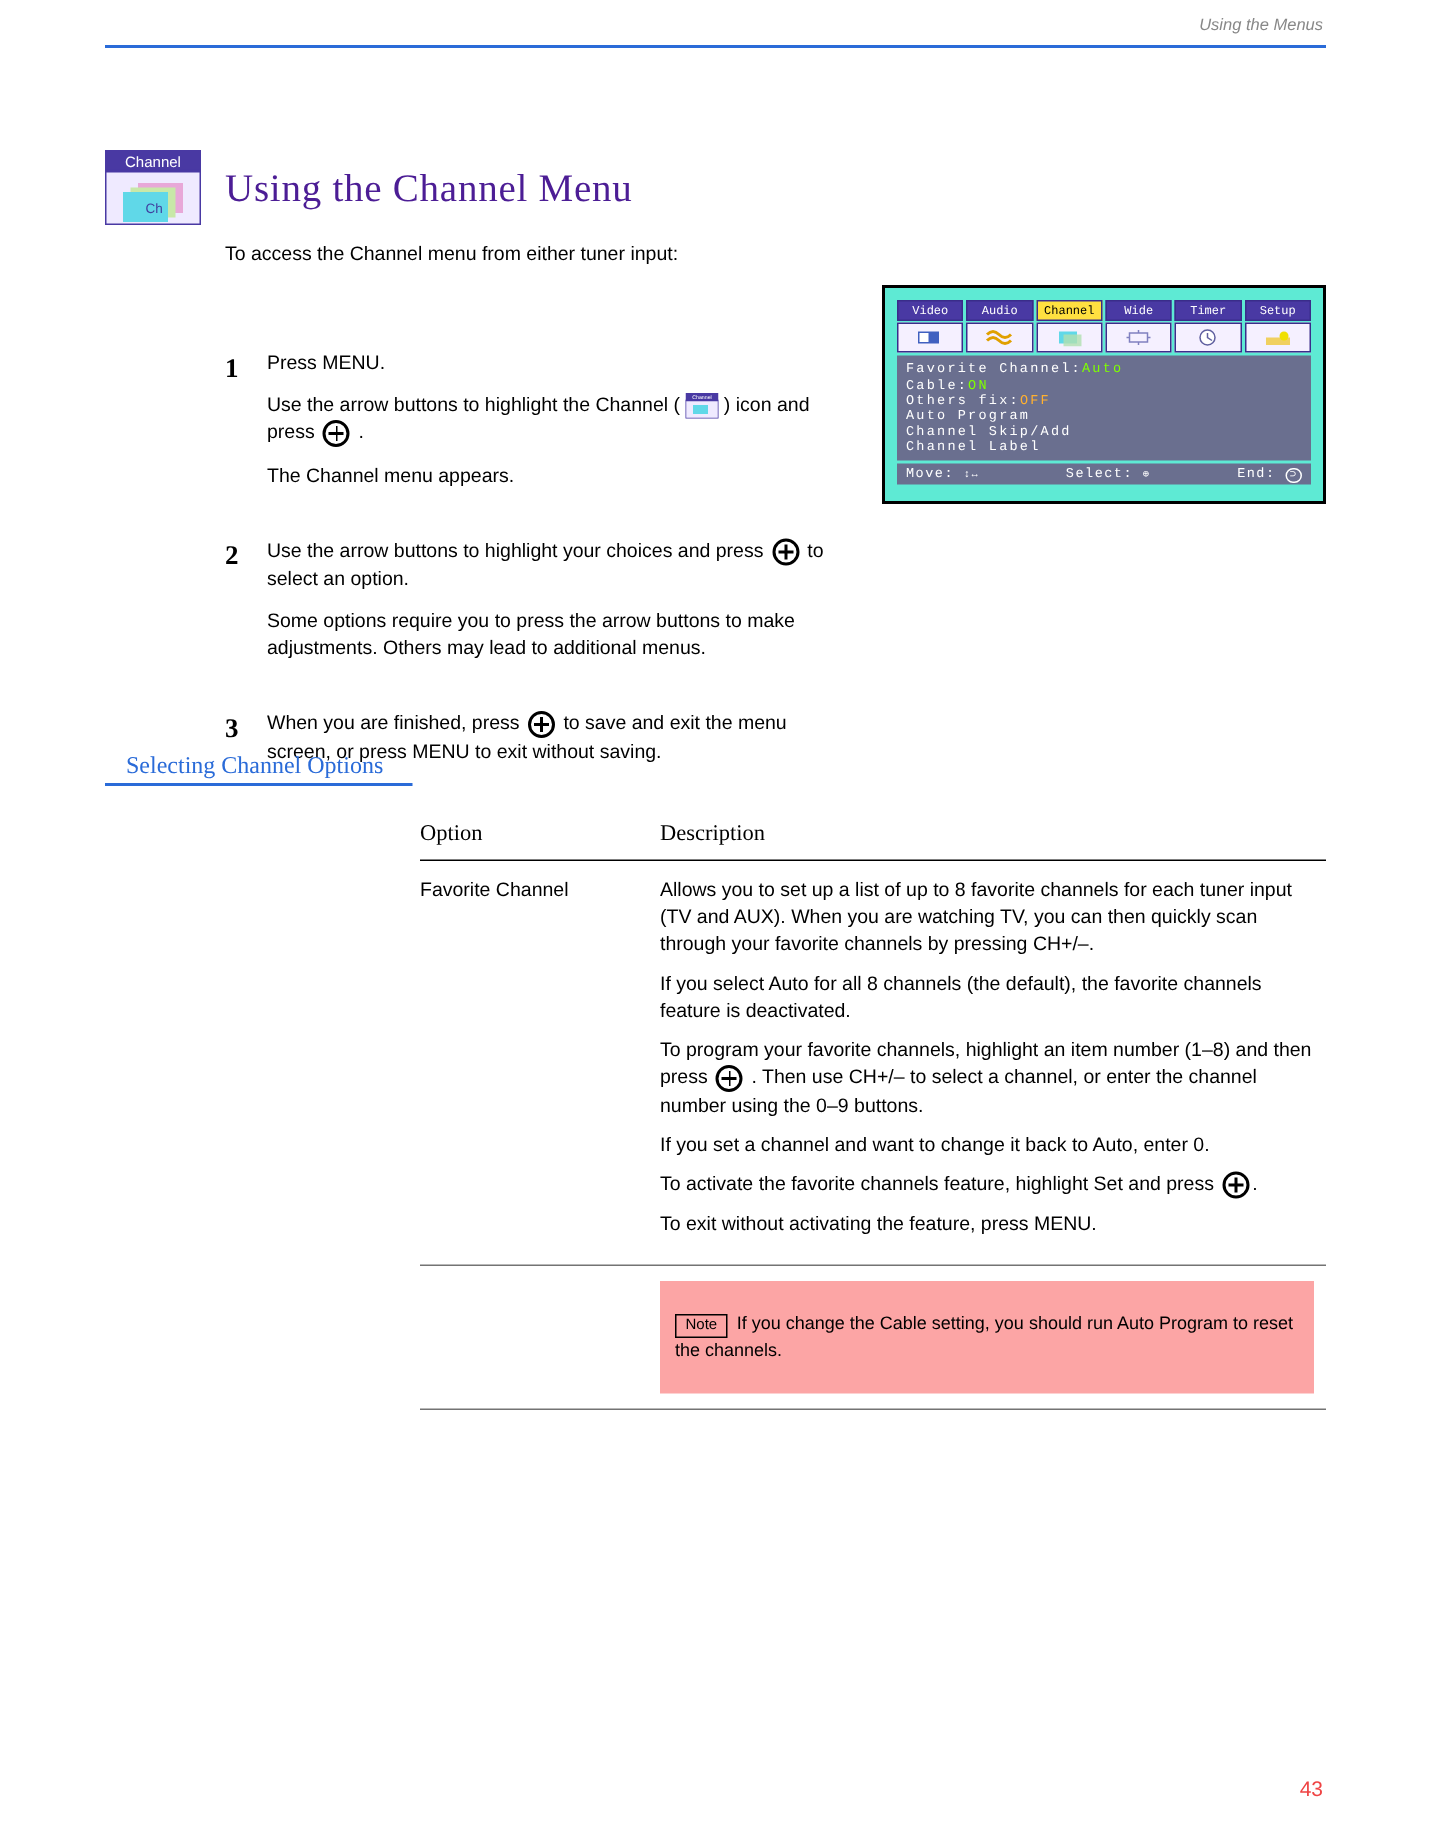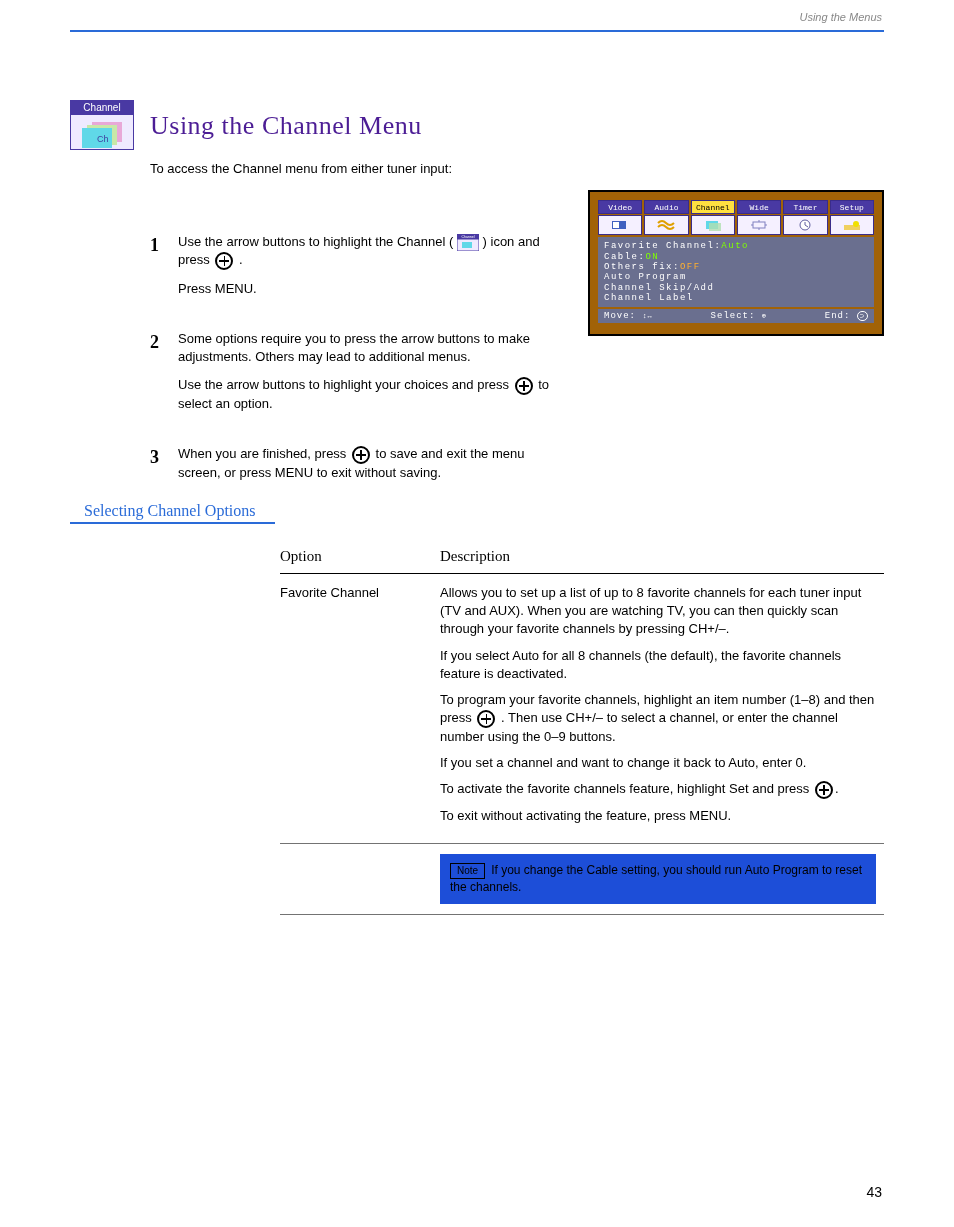--- a/index.html
+++ b/index.html
@@ -97,21 +97,21 @@
   .sel-icon::after { width: 1.5px; height: 10px; top: 2px; left: 6.5px; }
 
   
   .osd {
     position: absolute;
     top: 190px;
     left: 588px;
     width: 296px;
     height: 146px;
     border: 2px solid #000;
-    background: #a16207;
+    background: #5eead4;
     padding: 8px;
     font-family: "Courier New", monospace;
   }
   .osd-tabs { display: flex; gap: 2px; }
   .osd-tab {
     flex: 1;
     font-size: 8px;
     text-align: center;
     color: #fff;
     background: #4939a3;
@@ -188,37 +188,37 @@
     font-size: 15px;
   }
   .opts td {
     vertical-align: top;
     padding: 10px 8px 10px 0;
     border-bottom: 1px solid #737373;
   }
   .opts td:first-child { width: 160px; padding-left: 0; }
   .opts tr.noborder td { border-bottom: none; }
   .opts .note {
-    background: #1d4ed8;
-    padding: 8px 10px;
+    background: #fca5a5;
+    padding: 20px 10px;
     font-size: 12px;
   }
   .note-label {
     display:inline-block;
     border:1px solid #000;
     padding: 0 6px;
     font-size: 10px;
     margin-right: 6px;
   }
   .page-num {
     position: absolute;
     bottom: 24px;
     right: 72px;
     font-size: 14px;
-    color: #000000;
+    color: #ef4444;
   }
 </style>
 </head>
 <body>
 
 <div class="hr-top"></div>
 <div class="chapter-title">Using the Menus</div>
 
 <div class="channel-badge">
   <svg viewBox="0 0 64 50">
@@ -233,34 +233,35 @@
 </div>
 
 <h1 class="heading">Using the Channel Menu</h1>
 
 <p class="intro">To access the Channel menu from either tuner input:</p>
 
 <div class="steps">
     <div class="step">
       <div class="step-num">1</div>
       <div class="step-body">
+        <p>Press MENU.</p>
         <p>Use the arrow buttons to highlight the Channel ( <span class="channel-badge-small"><svg viewBox="0 0 22 17">
               <rect width="22" height="5" fill="#4939a3"></rect>
               <text x="11" y="4" text-anchor="middle" fill="#fff" font-size="3.5">Channel</text>
               <rect y="5" width="22" height="12" fill="#efeaff" stroke="#4939a3"></rect>
               <rect x="5" y="8" width="10" height="6" fill="#60d8e8"></rect>
             </svg></span>  ) icon and press <span class="sel-icon"></span> .</p>
-        <p>Press MENU.</p>
+        <p>The Channel menu appears.</p>
       </div>
     </div>
     <div class="step">
       <div class="step-num">2</div>
       <div class="step-body">
+        <p>Use the arrow buttons to highlight your choices and press <span class="sel-icon"></span> to select an option.</p>
         <p>Some options require you to press the arrow buttons to make adjustments. Others may lead to additional menus.</p>
-        <p>Use the arrow buttons to highlight your choices and press <span class="sel-icon"></span> to select an option.</p>
       </div>
     </div>
     <div class="step">
       <div class="step-num">3</div>
       <div class="step-body">
         <p>When you are finished, press <span class="sel-icon"></span> to save and exit the menu screen, or press MENU to exit without saving.</p>
       </div>
     </div>
   </div>
 

